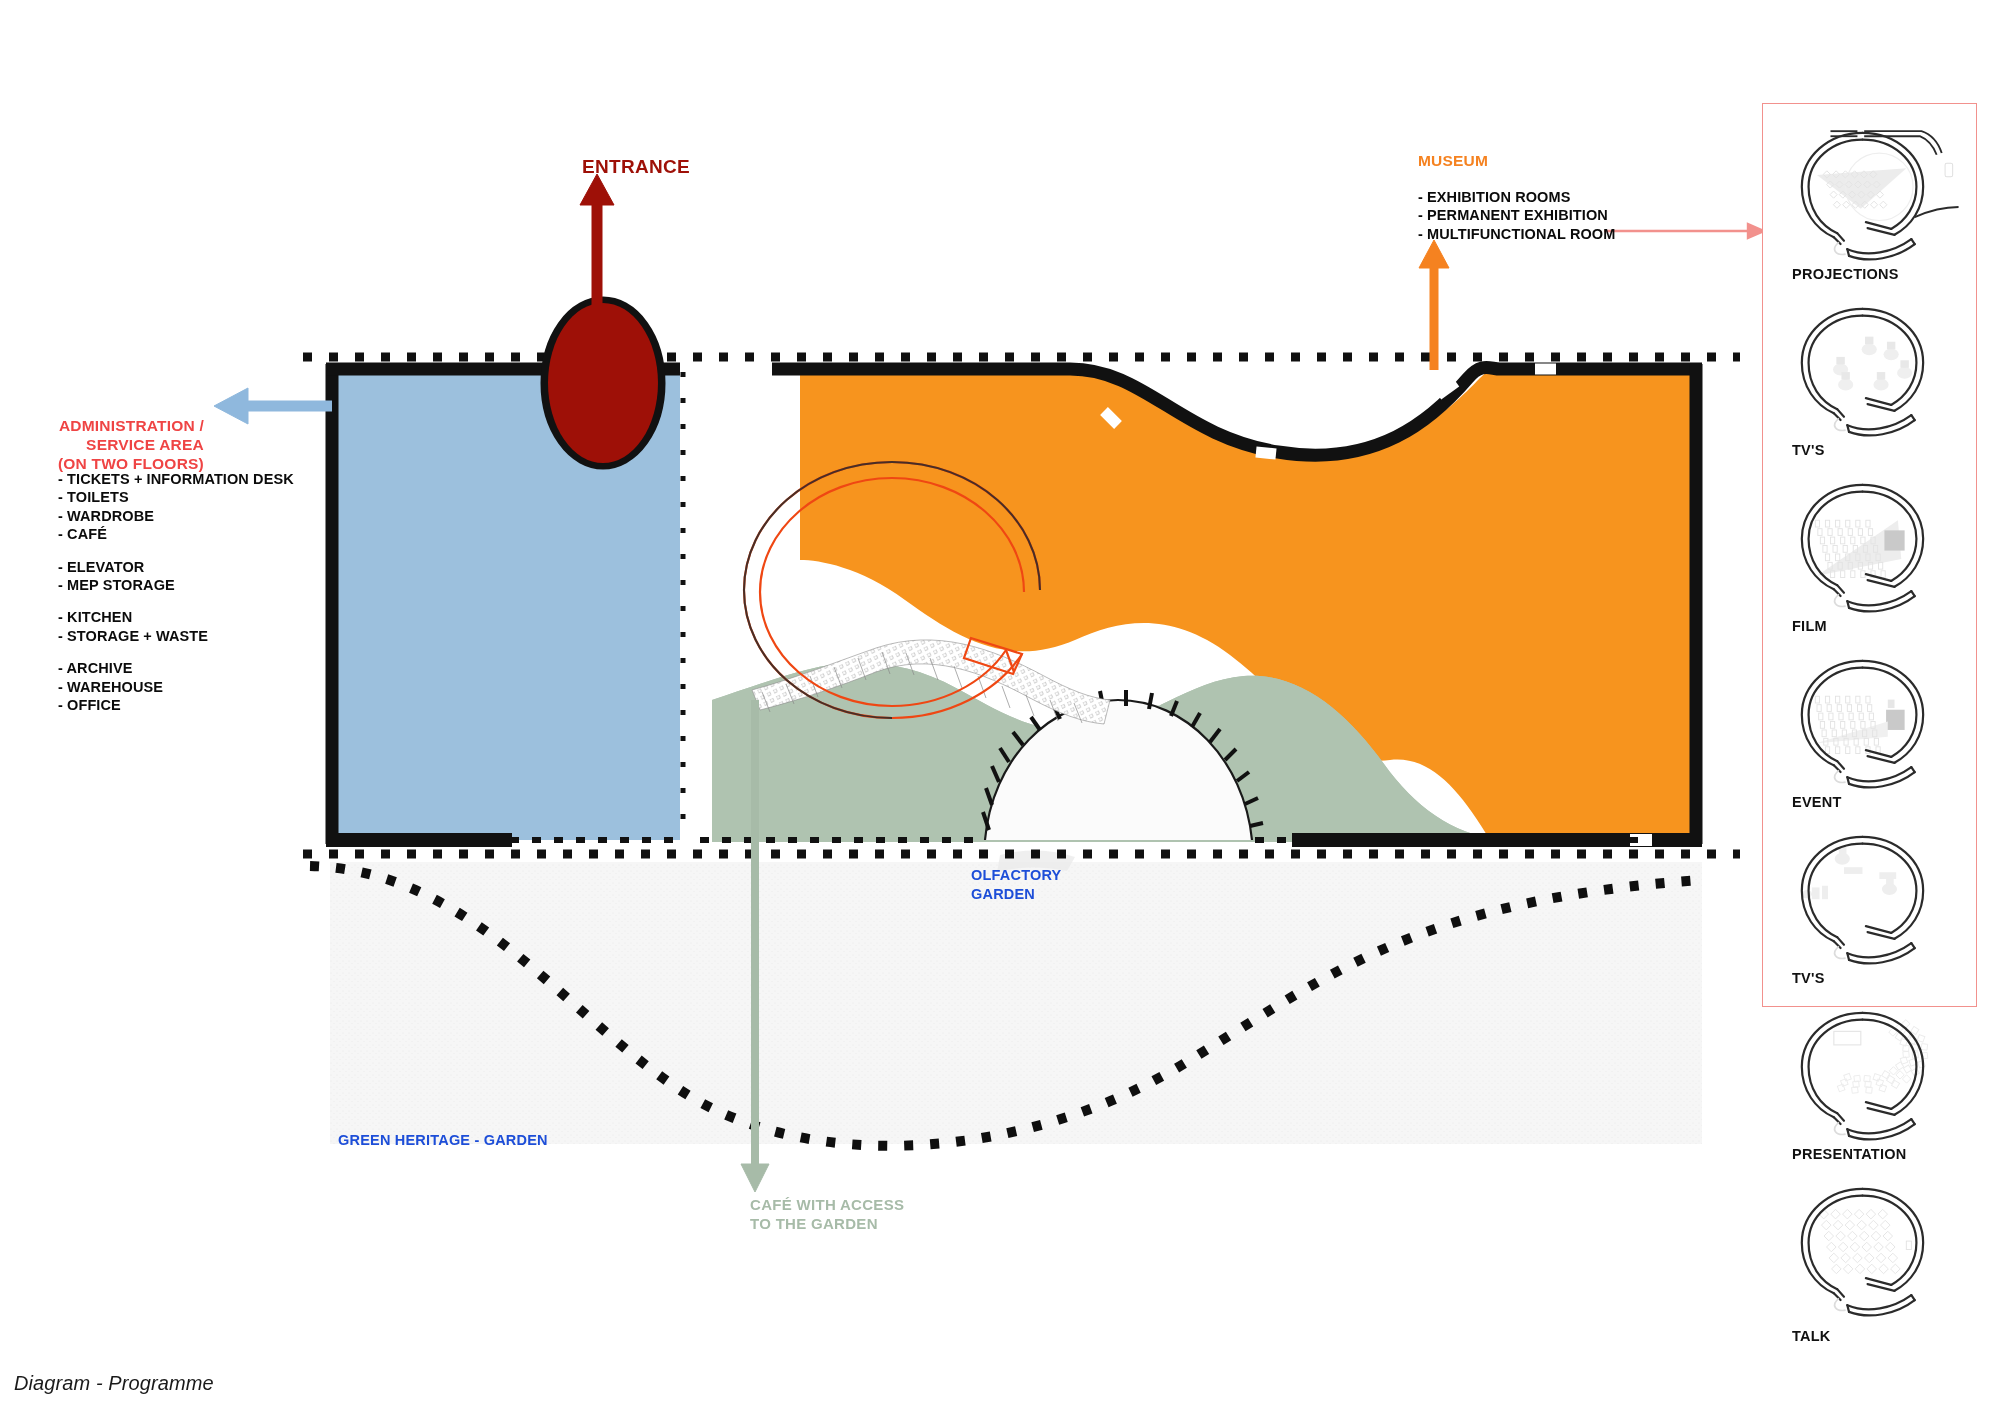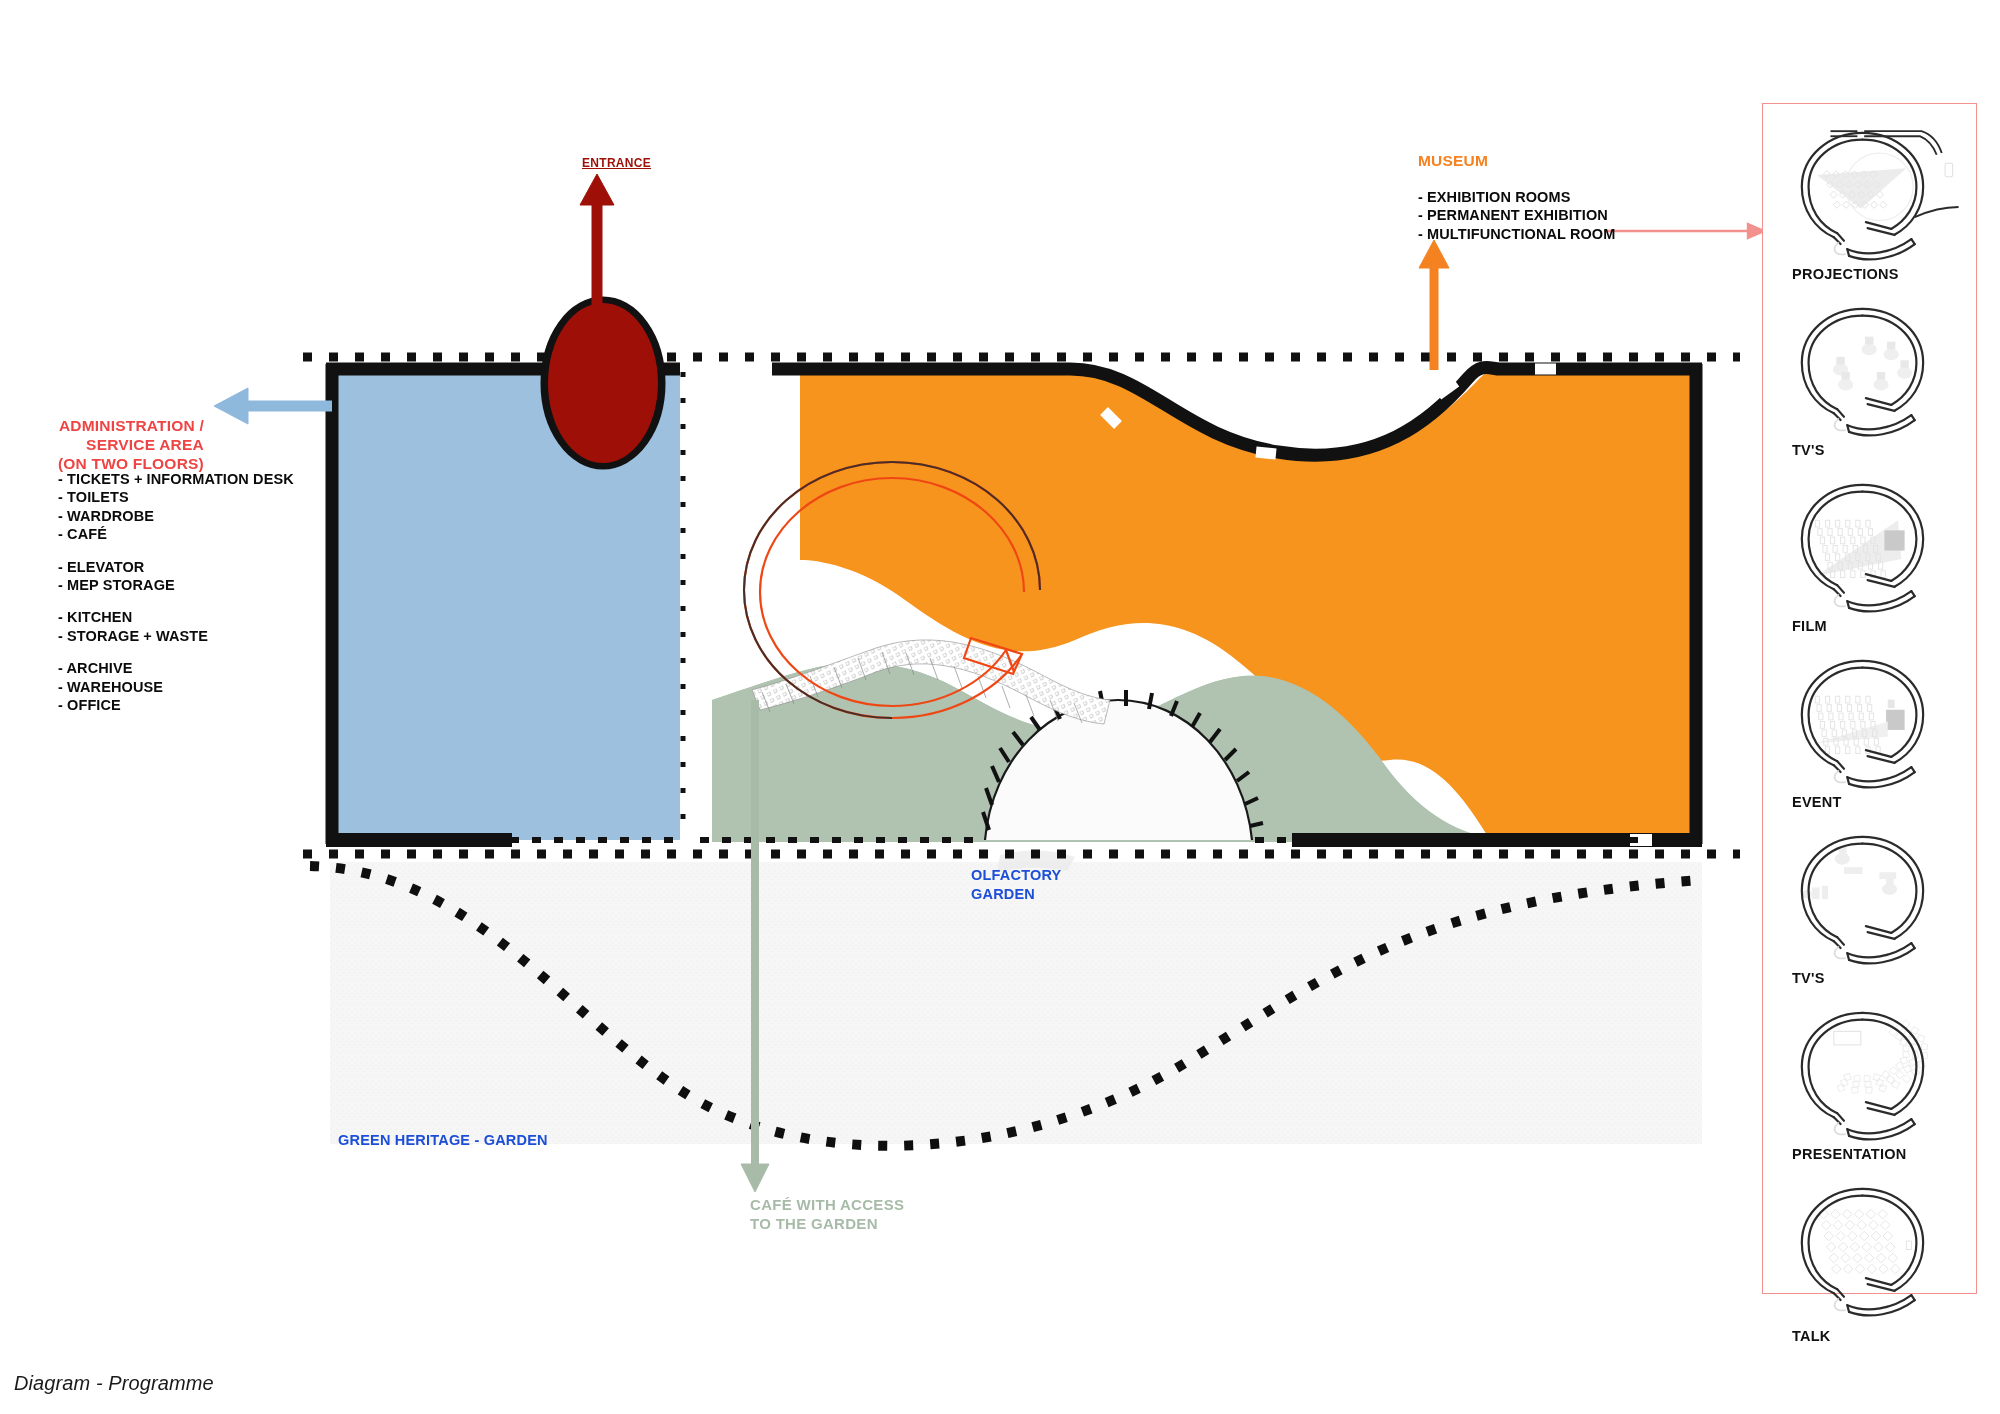--- a/index.html
+++ b/index.html
@@ -14,28 +14,28 @@
   
   .txt{position:absolute;white-space:pre;}
   .hdr{font-weight:bold;font-size:15.5px;letter-spacing:.2px;line-height:19px;}
   .lst{font-weight:bold;font-size:14.5px;letter-spacing:.1px;line-height:18.4px;color:#0b0b0b;}
   .plain{font-size:14.5px;font-weight:bold;letter-spacing:.2px;line-height:19px;color:#1d4ed8;}
 
   #admin-head{left:58px;top:416px;color:#ef4444;text-align:right;}
   #admin-list{left:58px;top:470px;}
   #museum-head{left:1418px;top:151px;color:#F58220;}
   #museum-list{left:1418px;top:188px;}
-  #entrance-lab{left:582px;top:156px;color:#9e1007;font-weight:bold;font-size:12px;letter-spacing:.3px;text-decoration:underline;}
+  #entrance-lab{left:582px;top:156px;color:#9e1007;font-weight:bold;font-size:19px;letter-spacing:.3px;}
   #cafe-lab{left:750px;top:1195px;color:#a7bba8;font-weight:bold;font-size:15px;letter-spacing:.3px;line-height:19px;}
   #olf-lab{left:971px;top:866px;line-height:19px;}
   #green-lab{left:338px;top:1131px;}
   #caption{left:14px;top:1372px;font-size:20px;font-weight:normal;color:#1a1a1a;letter-spacing:.1px;font-style:italic;}
 
   
-  #rpanel{position:absolute;left:1762px;top:103px;width:215px;height:1191px;
+  #rpanel{position:absolute;left:1762px;top:103px;width:215px;height:904px;
           border:1.5px solid #f2918d;background:#fff;box-sizing:border-box;}
   .rcell{position:absolute;left:0;width:215px;}
   .rcell .glyphbox{position:relative;width:215px;height:150px;}
   .rcell .rlab{position:absolute;left:29px;font-size:14.5px;font-weight:bold;letter-spacing:.25px;color:#111;}
 </style>
 </head>
 <body>
 
 <div id="stage">
 

